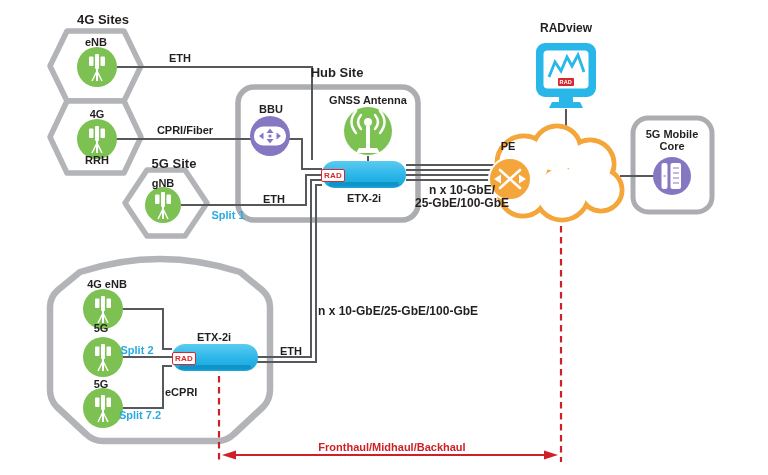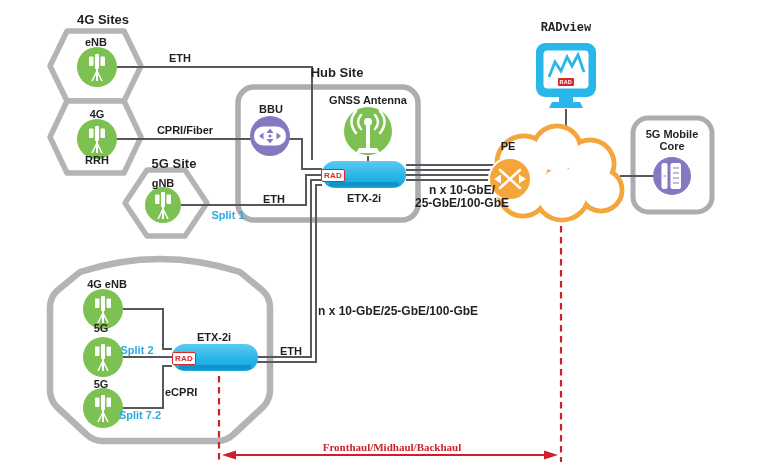--- a/index.html
+++ b/index.html
@@ -2,24 +2,24 @@
 <html><head>
 <meta charset="utf-8">
 <style>
   html,body{margin:0;padding:0;background:#fff;}
   .stage{position:relative;width:768px;height:475px;background:#fff;overflow:hidden;
          font-family:"Liberation Sans",sans-serif;}
   .stage svg.layer{position:absolute;left:0;top:0;}
   .lbl{position:absolute;font:700 11px "Liberation Sans",sans-serif;color:#231f20;
        white-space:pre-line;transform:translateX(-50%);text-align:center;line-height:1.12;}
   .lbl--title{font-size:13px;}
-  .lbl--md{font-size:12px;font-family:Liberation Mono, monospace;}
+  .lbl--md{font-size:12px;}
   .lbl--sm{font-size:12px;}
   .lbl--cyan{color:#29abe2;text-align:right;}
-  .lbl--red{color:#cf2027;font-family:Liberation Serif, serif;}
+  .lbl--red{color:#cf2027;}
   .lbl--left{transform:none;text-align:right;}
   .radchip{position:absolute;background:#fff;border:1.5px solid #d7282f;color:#d7282f;
            font:700 8px "Liberation Sans",sans-serif;padding:1px 2px;border-radius:2px;
            letter-spacing:.2px;line-height:9px;}
   .radchip--tv{background:#d7282f;color:#fff;border:none;font-size:5.5px;line-height:6px;
            padding:1px 1.5px;border-radius:1px;}
 </style>
 </head>
 <body>
 

